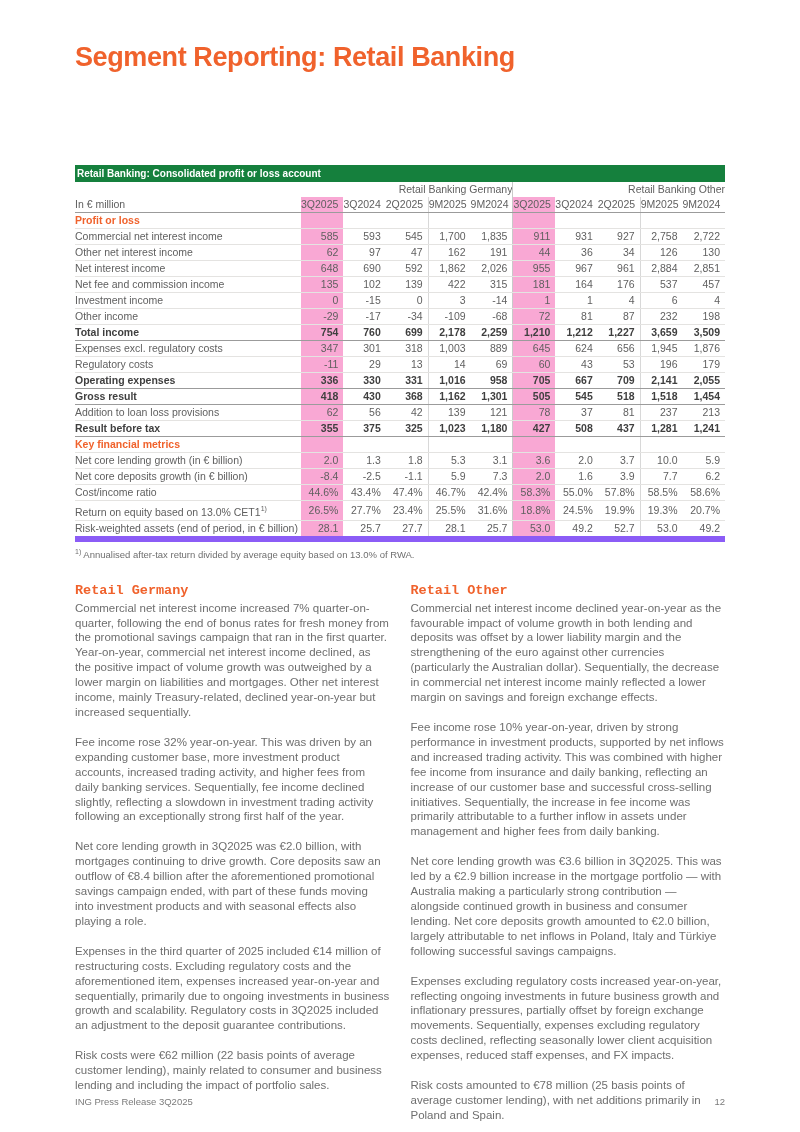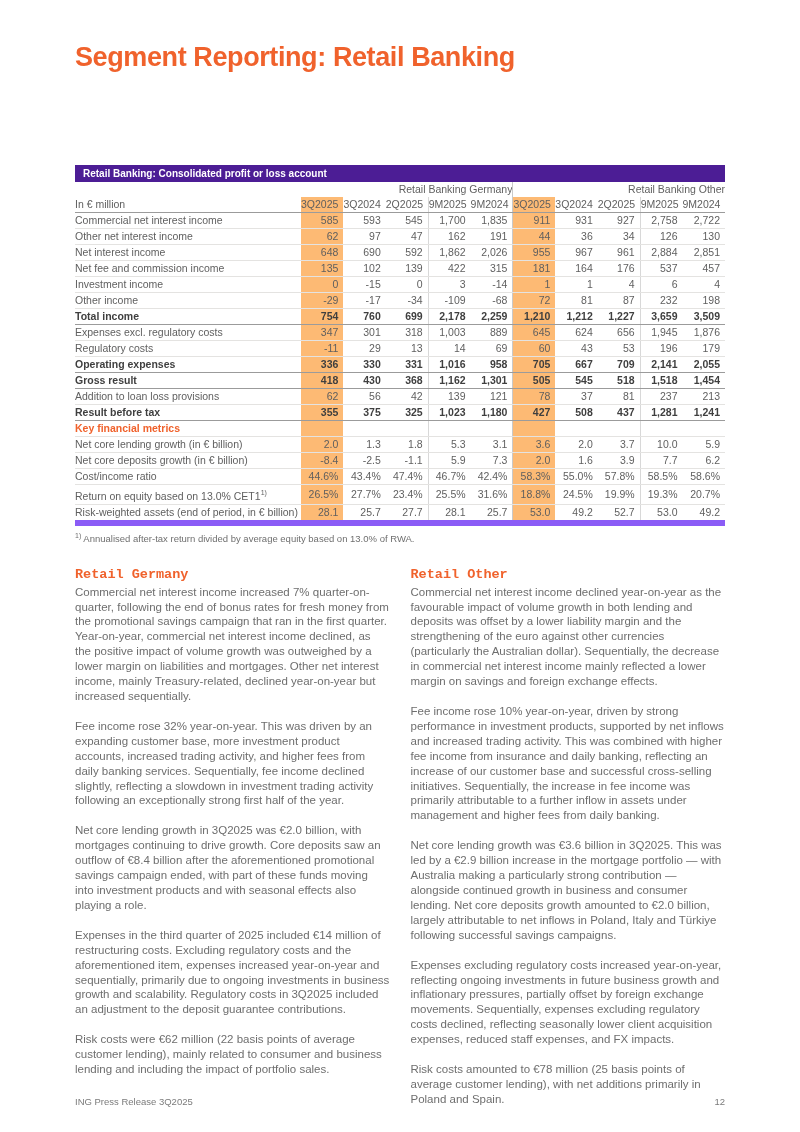--- a/index.html
+++ b/index.html
@@ -13,36 +13,36 @@
 
   h1.page-title {
     margin-top:42px;
     font-size:27px; font-weight:bold; letter-spacing:-0.4px;
     color:#f0622c;
   }
 
   
   .table-wrap { margin-top:92px; }
   .table-titlebar {
-    background:#4c1d95; color:#ffffff;
+    background:#15803d; color:#ffffff;
     font-size:10px; font-weight:bold;
-    padding:3px 8px; line-height:11px;
+    padding:3px 2px; line-height:11px;
   }
   table.pl {
     width:100%; border-collapse:collapse; table-layout:fixed;
     font-size:10.5px; color:#5f5f5f;
   }
   table.pl th, table.pl td {
     font-weight:normal; padding:2px 0; height:15px; line-height:11px;
     overflow:hidden; white-space:nowrap;
   }
   th.lbl, td.lbl { width:226px; text-align:left; }
   .num { text-align:right; padding-right:5px !important; }
   .grp { text-align:right; color:#5f5f5f; }
-  .shade { background:#fdba74; }
+  .shade { background:#f9a8d4; }
   .div-l { border-left:1px solid #d8d8d8; }
   .div-g { border-left:1px solid #c9c9c9; }
   thead tr.colhead th { border-bottom:1px solid #9b9b9b; }
   tbody td { border-bottom:1px solid #e4e3e1; }
   tr.sec-row td.lbl { color:#f0622c; font-weight:bold; }
   tr.bold td { font-weight:bold; color:#3f3f3f;
                border-top:1px solid #9b9b9b; border-bottom:1px solid #9b9b9b; }
   tr.topline td { border-top:1px solid #9b9b9b; }
   tbody tr:last-child td { border-bottom:6px solid #8b5cf6; }
   sup { font-size:7px; }
@@ -93,20 +93,33 @@
             <th class="num div-l">9M2025</th>
             <th class="num ">9M2024</th>
             <th class="num shade div-g">3Q2025</th>
             <th class="num ">3Q2024</th>
             <th class="num ">2Q2025</th>
             <th class="num div-l">9M2025</th>
             <th class="num ">9M2024</th>
           </tr>
         </thead>
       <tbody>
+          <tr class="sec-row">
+            <td class="lbl">Profit or loss</td>
+            <td class="num shade"></td>
+            <td class="num "></td>
+            <td class="num "></td>
+            <td class="num div-l"></td>
+            <td class="num "></td>
+            <td class="num shade div-g"></td>
+            <td class="num "></td>
+            <td class="num "></td>
+            <td class="num div-l"></td>
+            <td class="num "></td>
+          </tr>
           <tr class="">
             <td class="lbl">Commercial net interest income</td>
             <td class="num shade">585</td>
             <td class="num ">593</td>
             <td class="num ">545</td>
             <td class="num div-l">1,700</td>
             <td class="num ">1,835</td>
             <td class="num shade div-g">911</td>
             <td class="num ">931</td>
             <td class="num ">927</td>

